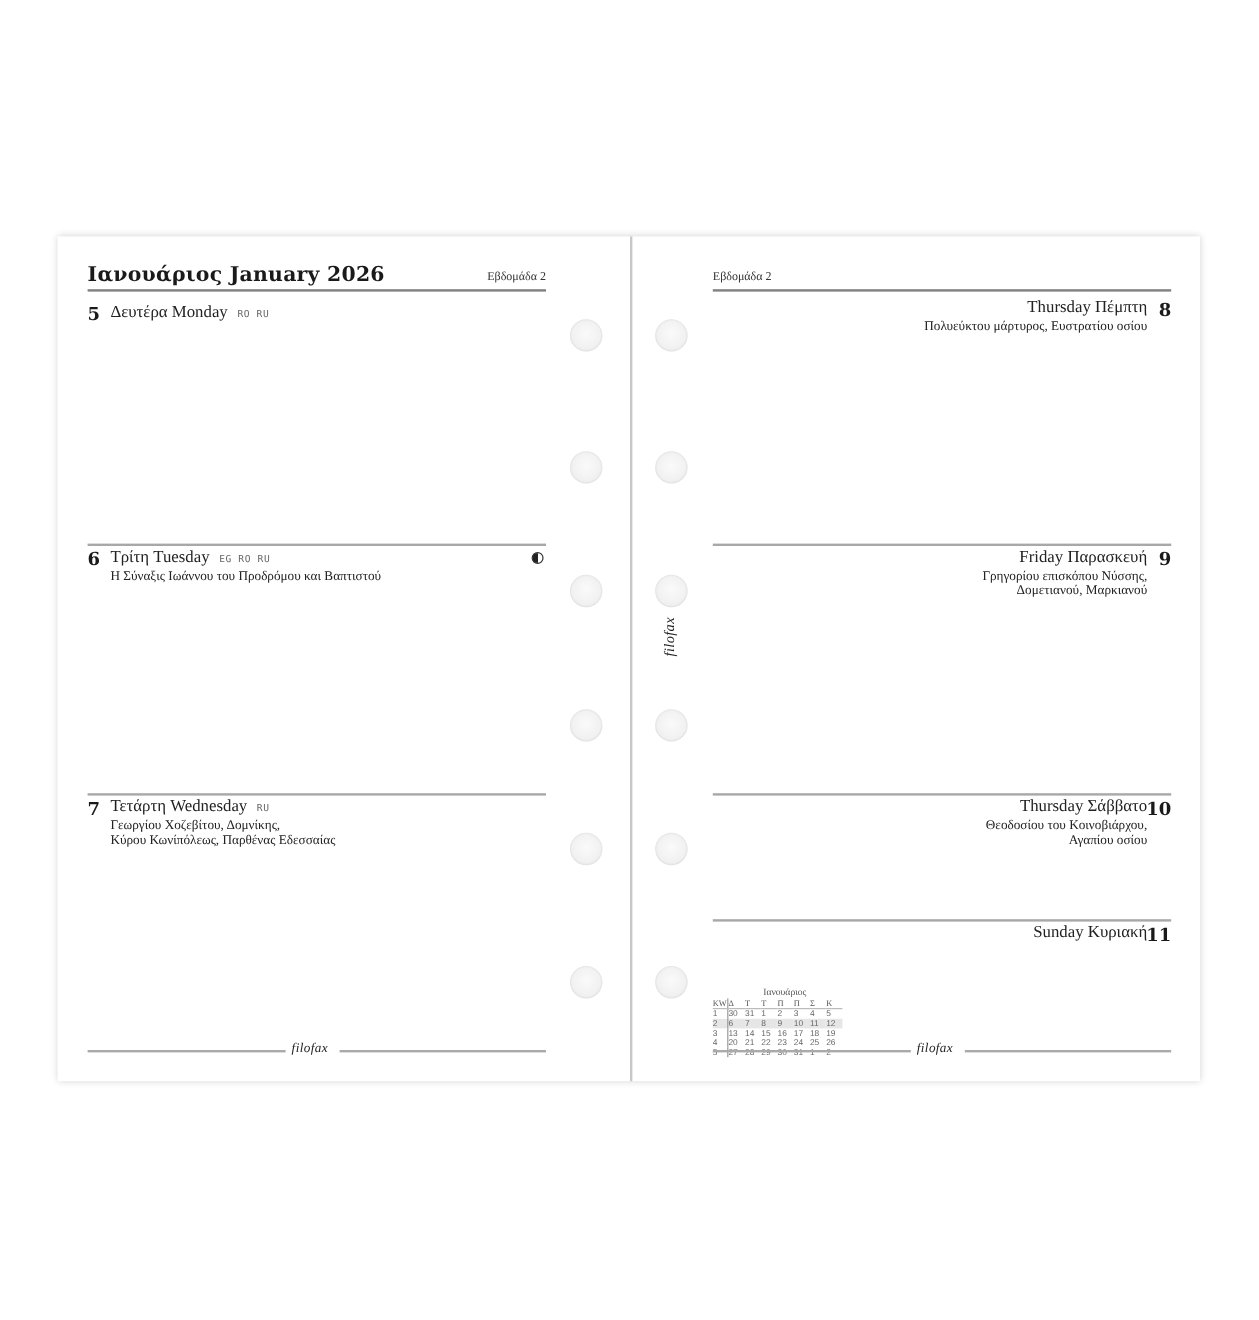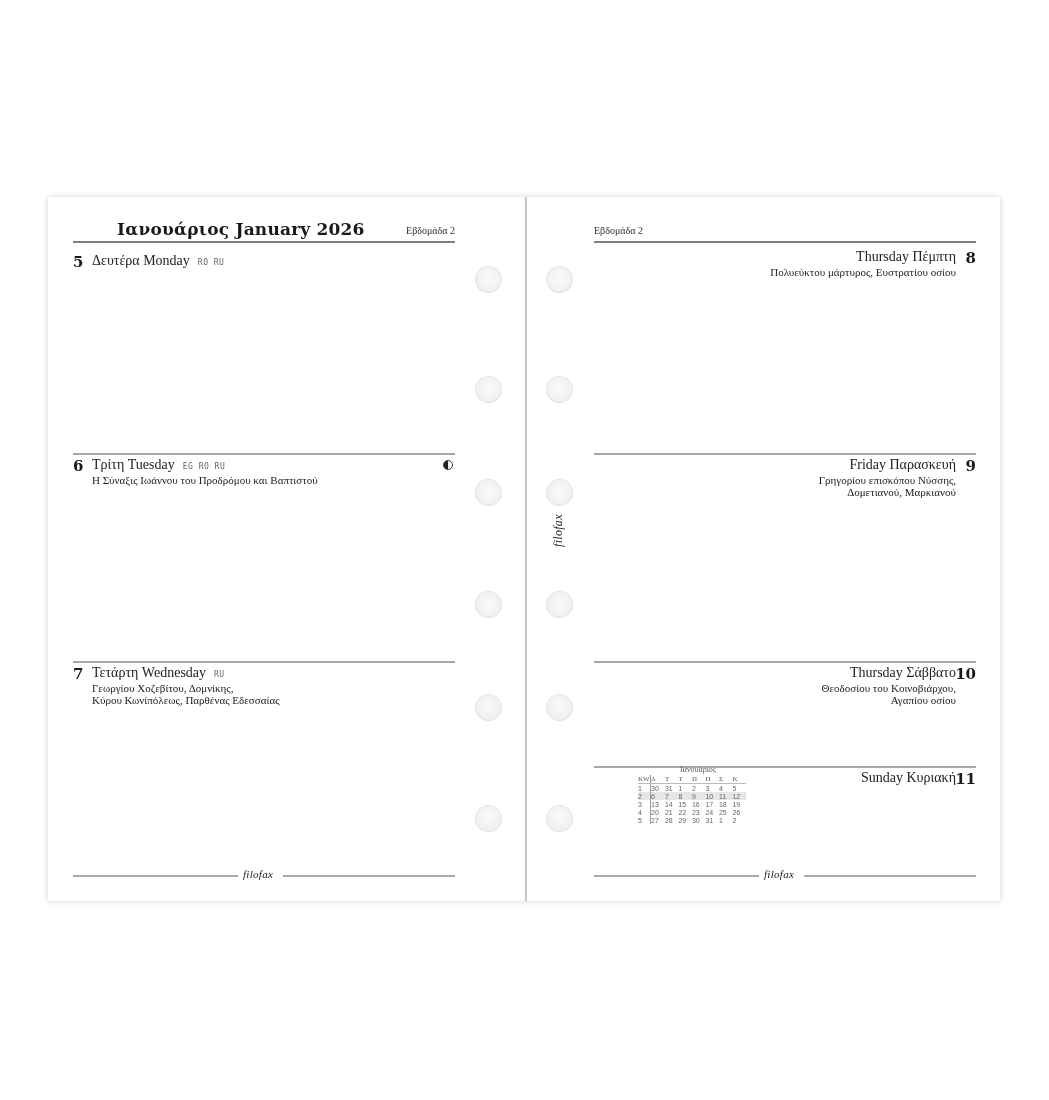--- a/index.html
+++ b/index.html
@@ -9,21 +9,21 @@
   .divider { position:absolute; left:477px; top:0; width:2px; height:704px; background:#c8c8c8; }
   .page { position:absolute; top:0; height:704px; }
   .page.left { left:0; width:477px; }
   .page.right { left:479px; width:473px; }
 
   .hdr { position:absolute; top:22px; height:22px; border-bottom:2px solid #808080; }
   .page.left .hdr { left:25px; width:382px; }
   .page.right .hdr { left:67px; width:382px; }
   .hdr-title { position:absolute; bottom:2px; font-family:"DejaVu Serif", serif; font-weight:bold; font-size:17px; letter-spacing:0.2px; }
   .hdr-week { position:absolute; bottom:5px; font-family:Liberation Serif, serif; font-size:10px; color:#333; }
-  .page.left .hdr-title { left:0;margin-left:44px; }
+  .page.left .hdr-title { left:0; }
   .page.left .hdr-week { right:0; }
   .page.right .hdr-title { right:0; }
   .page.right .hdr-week { left:0; }
 
   .day { position:absolute; }
   .page.left .day { left:25px; width:382px; }
   .page.right .day { left:67px; width:382px; }
   .day-rule { position:absolute; left:0; right:0; top:0; height:2px; background:#a8a8a8; }
   .daynum { position:absolute; font-family:"DejaVu Serif", serif; font-weight:bold; font-size:15px; top:4px; }
   .page.left .daynum { left:0; }
@@ -47,21 +47,21 @@
   .page.left .footer { left:25px; width:382px; }
   .page.right .footer { left:67px; width:382px; }
   .footer .line { position:absolute; top:5px; height:2px; background:#aaa; }
   .footer .line.l { left:0; width:165px; }
   .footer .line.r { right:0; width:172px; }
   .footer .brand { position:absolute; left:170px; top:-2px; font-family:"Liberation Serif", serif; font-style:italic; font-size:11px; color:#222; letter-spacing:0.3px; }
 
   .spine-brand { position:absolute; left:503px; top:350px; transform:rotate(-90deg); transform-origin:left top;
                  font-family:"Liberation Serif", serif; font-style:italic; font-size:12px; color:#222; letter-spacing:0.3px; white-space:nowrap; }
 
-  .minical { position:absolute; left:67px; top:568px; width:108px; font-family:"Liberation Sans", sans-serif; font-size:7px; color:#666;margin-left:44px; }
+  .minical { position:absolute; left:67px; top:625px; width:108px; font-family:"Liberation Sans", sans-serif; font-size:7px; color:#666; }
   .minical .mc-title { text-align:center; font-family:"Liberation Serif", serif; font-size:8px; color:#555; margin-bottom:1px; padding-left:12px; }
   .minical table { border-collapse:collapse; width:108px; }
   .minical td, .minical th { padding:0; height:8px; text-align:left; font-weight:normal; font-size:7px; }
   .minical th { color:#555; border-bottom:1px solid #bbb; font-family:"Liberation Serif", serif; }
   .minical td.kw, .minical th.kw { border-right:1px solid #999; width:12px; }
   .minical tr.cur td { background:#e6e6e6; }
 </style>
 </head>
 <body>
 

